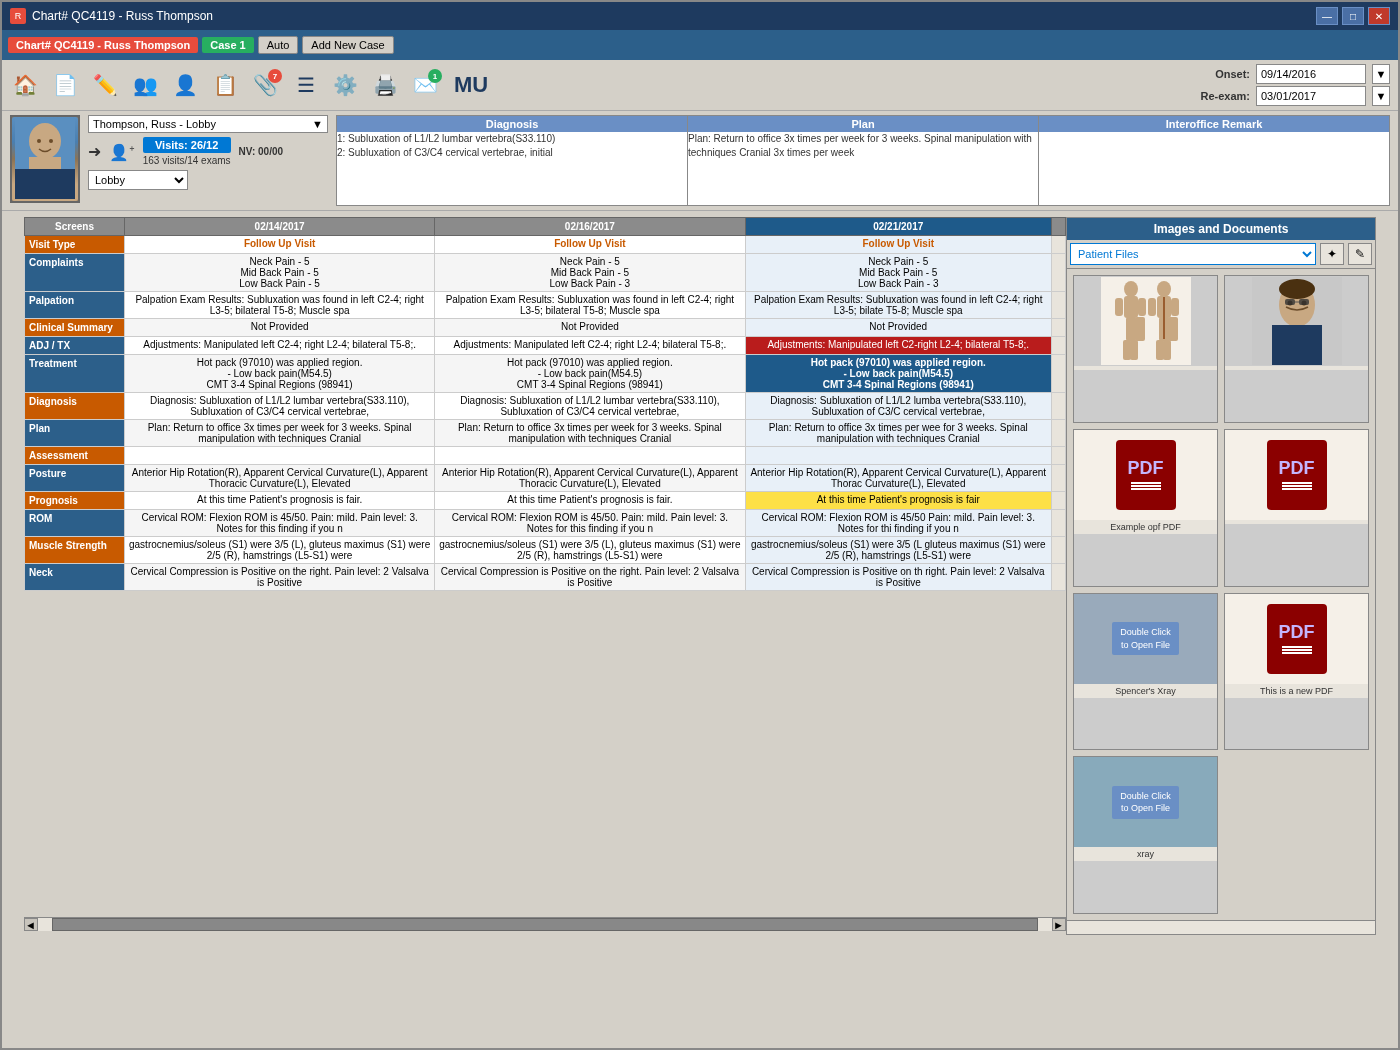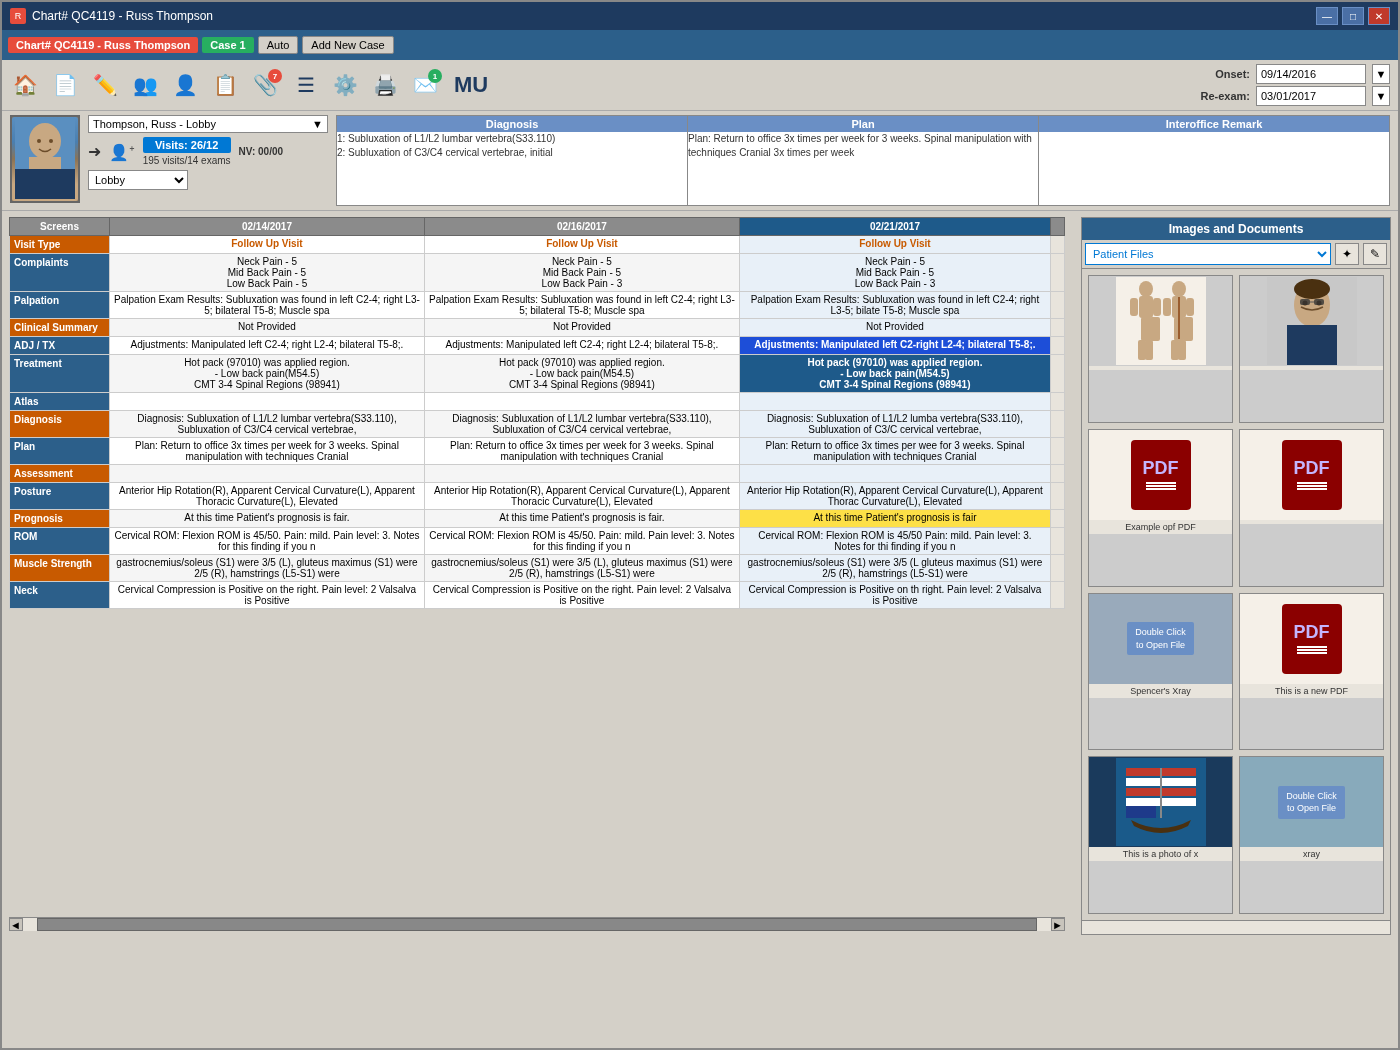--- a/index.html
+++ b/index.html
@@ -48,21 +48,21 @@
     
     
     .diag-plan { display: flex; flex: 1; gap: 0; }
     .diag-section { flex: 1; border: 1px solid #888; background: white; }
     .plan-section { flex: 1; border: 1px solid #888; background: white; border-left: none; }
     .interoffice-section { flex: 1; border: 1px solid #888; background: white; border-left: none; }
     .section-header { background: #6a8fc5; color: white; text-align: center; padding: 2px; font-size: 11px; font-weight: bold; }
     .section-content { font-size: 10px; color: #333; line-height: 1.4; }
 
     
-    .content-wrapper { display: flex; gap: 16px; padding: 6px 7px; height: 730px; justify-content: space-between; }
+    .content-wrapper { display: flex; gap: 0; padding: 6px 22px; height: 730px; justify-content: space-between; }
     .left-panel { flex: 1; overflow: hidden; display: flex; flex-direction: column; }
     .right-panel { width: 310px; flex-shrink: 0; }
 
     
     .visit-table { border-collapse: collapse; width: 100%; font-size: 10px; }
     .visit-table th { background: #8b8b8b; color: white; text-align: center; padding: 3px 4px; border: 1px solid #666; font-size: 10px; font-weight: bold; }
     .visit-table td { border: 1px solid #ccc; padding: 2px 4px; vertical-align: top; text-align: center; }
     .visit-table tr:nth-child(even) td { background: #f5f5f5; }
     .visit-table tr:nth-child(odd) td { background: white; }
     .row-label { background: #2c5f8a !important; color: white !important; text-align: left !important; font-weight: bold; padding: 3px 4px !important; white-space: nowrap; width: 100px; }
@@ -176,21 +176,21 @@
       <div class="patient-info">
         <div class="patient-name-input">
           <span>Thompson, Russ - Lobby</span>
           <span>▼</span>
         </div>
         <div class="patient-row2">
           <span class="arrow-btn">➜</span>
           <span class="person-icon">👤⁺</span>
           <div style="display:flex;flex-direction:column;gap:2px;">
             <div class="visits-info">Visits: 26/12</div>
-            <div class="exams-info">195 visits/14 exams</div>
+            <div class="exams-info">163 visits/14 exams</div>
           </div>
           <div class="nv-info">NV: 00/00</div>
         </div>
         <div class="lobby-row">
           <select class="lobby-select">
             <option>Lobby</option>
           </select>
         </div>
       </div>
 
@@ -253,35 +253,28 @@
     <td class="row-label row-label-orange">Clinical Summary</td>
     <td>Not Provided</td>
     <td>Not Provided</td>
     <td style="background:#e8f0f8;">Not Provided</td>
     <td style="width:14px;background:#e8e4dc;padding:0;"></td>
   </tr>
                 <tr>
     <td class="row-label row-label-blue">ADJ / TX</td>
     <td>Adjustments: Manipulated left C2-4; right L2-4; bilateral T5-8;.</td>
     <td>Adjustments: Manipulated left C2-4; right L2-4; bilateral T5-8;.</td>
-    <td style="background:#1d4ed8;color:white;font-weight:bold;margin-left:27px;">Adjustments: Manipulated left C2-right L2-4; bilateral T5-8;.</td>
+    <td style="background:#b91c1c;color:white;font-weight:normal;margin-left:27px;">Adjustments: Manipulated left C2-right L2-4; bilateral T5-8;.</td>
     <td style="width:14px;background:#e8e4dc;padding:0;"></td>
   </tr>
                 <tr>
     <td class="row-label row-label-blue">Treatment</td>
     <td>Hot pack (97010) was applied region.<br> - Low back pain(M54.5)<br>CMT 3-4 Spinal Regions (98941)</td>
     <td>Hot pack (97010) was applied region.<br> - Low back pain(M54.5)<br>CMT 3-4 Spinal Regions (98941)</td>
     <td style="background:#1e5a8a;color:white;font-weight:bold;">Hot pack (97010) was applied region.<br> - Low back pain(M54.5)<br>CMT 3-4 Spinal Regions (98941)</td>
-    <td style="width:14px;background:#e8e4dc;padding:0;"></td>
-  </tr>
-                <tr>
-    <td class="row-label row-label-blue">Atlas</td>
-    <td></td>
-    <td></td>
-    <td style="background:#e8f0f8;"></td>
     <td style="width:14px;background:#e8e4dc;padding:0;"></td>
   </tr>
                 <tr>
     <td class="row-label row-label-orange">Diagnosis</td>
     <td>Diagnosis: Subluxation of L1/L2 lumbar vertebra(S33.110), Subluxation of C3/C4 cervical vertebrae,</td>
     <td>Diagnosis: Subluxation of L1/L2 lumbar vertebra(S33.110), Subluxation of C3/C4 cervical vertebrae,</td>
     <td style="background:#e8f0f8;">Diagnosis: Subluxation of L1/L2 lumba vertebra(S33.110), Subluxation of C3/C cervical vertebrae,</td>
     <td style="width:14px;background:#e8e4dc;padding:0;"></td>
   </tr>
                 <tr>
@@ -446,39 +439,20 @@
                   <div class="pdf-icon-lines">
                     <div class="pdf-line"></div>
                     <div class="pdf-line"></div>
                     <div class="pdf-line"></div>
                   </div>
                 </div>
               </div>
               <div class="thumb-label">This is a new PDF</div>
             </div>
 
-            <div class="image-thumb">
-              <div class="thumb-visual" style="background:#1a3a5c;">
-                <svg width="90" height="88" viewBox="0 0 90 88">
-                  <rect width="90" height="88" fill="#1a5a8a"></rect>
-
-                  <rect x="10" y="10" width="70" height="50" fill="#1a5a8a"></rect>
-
-                  <rect x="10" y="10" width="70" height="8" fill="#c0392b"></rect>
-                  <rect x="10" y="20" width="70" height="8" fill="white"></rect>
-                  <rect x="10" y="30" width="70" height="8" fill="#c0392b"></rect>
-                  <rect x="10" y="40" width="70" height="8" fill="white"></rect>
-                  <rect x="10" y="48" width="30" height="12" fill="#1e3a8a"></rect>
-
-                  <path d="M15 62 Q45 78 75 62 L72 68 Q45 82 18 68 Z" fill="#4a3010"></path>
-                  <line x1="45" y1="10" x2="45" y2="60" stroke="#888" stroke-width="2"></line>
-                </svg>
-              </div>
-              <div class="thumb-label">This is a photo of x</div>
-            </div>
 
             <div class="image-thumb">
               <div class="thumb-visual" style="background:#8ab;display:flex;align-items:center;justify-content:center;">
                 <div class="double-click-label">Double Click<br>to Open File</div>
               </div>
               <div class="thumb-label">xray</div>
             </div>
           </div>
 
           <div style="height:14px;background:#e8e4dc;border-top:1px solid #888;"></div>

